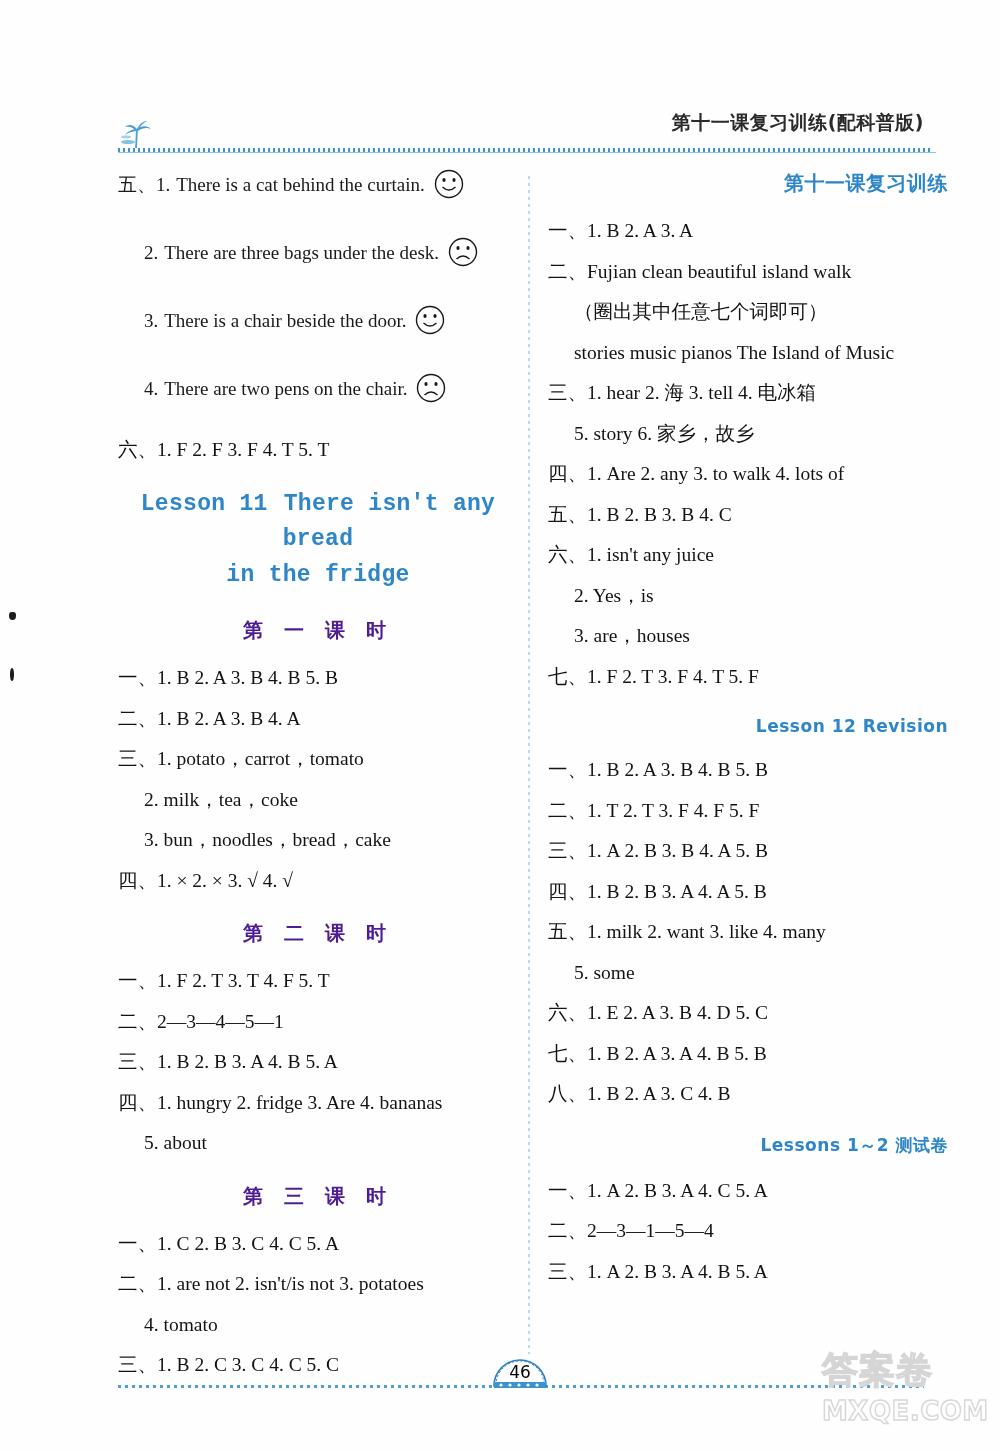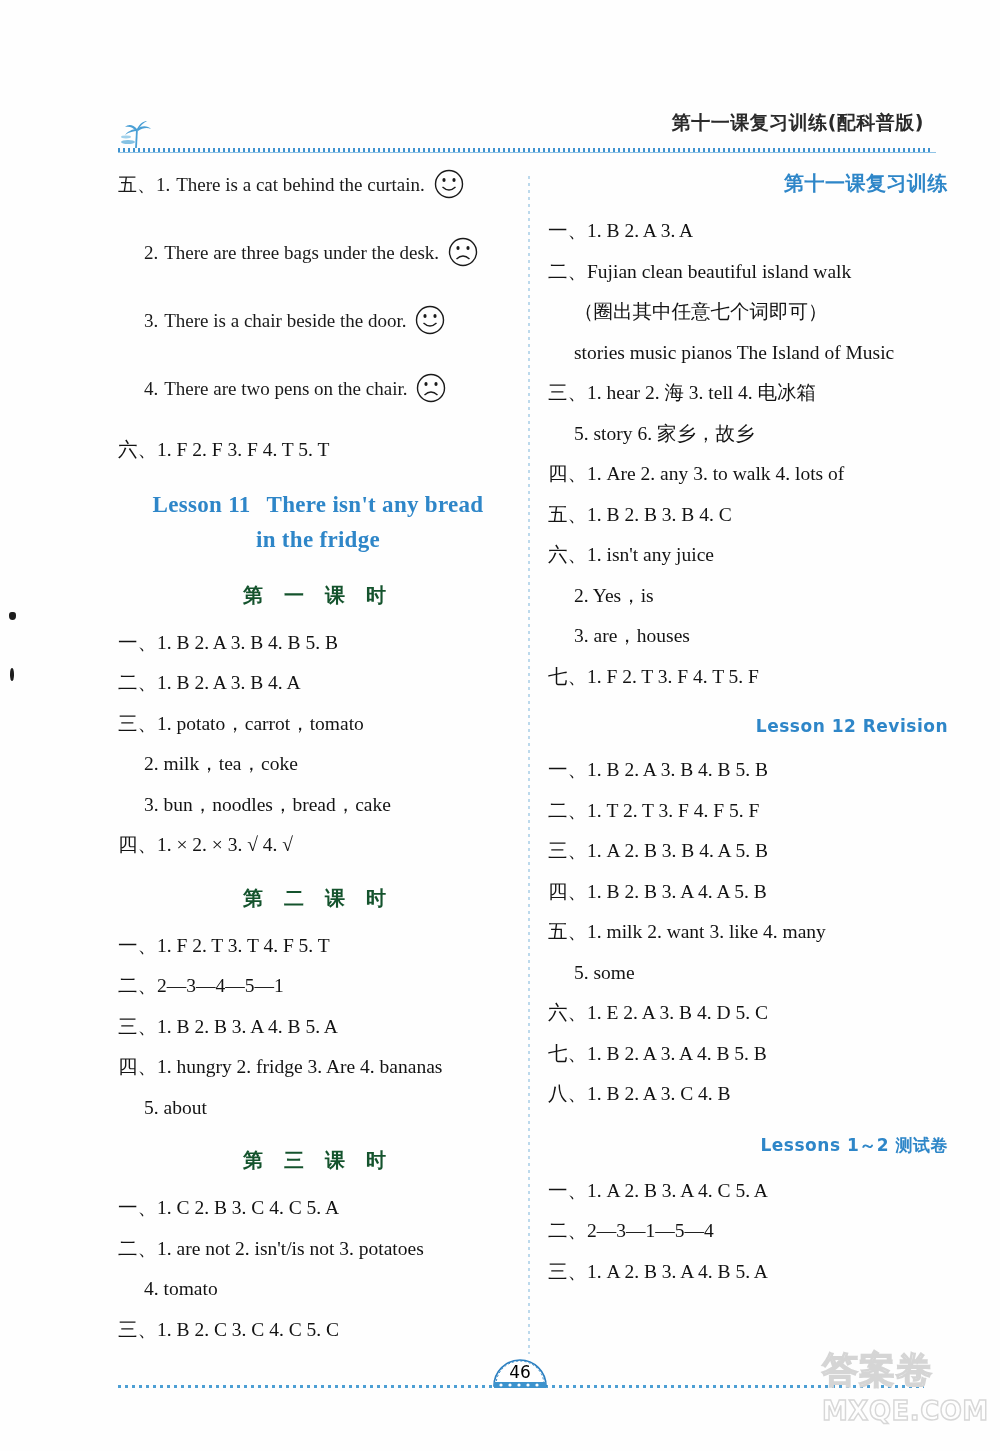--- a/index.html
+++ b/index.html
@@ -119,36 +119,36 @@
     display: inline-block;
     width: 32px;
     height: 32px;
     margin-left: 8px;
     flex: 0 0 auto;
     vertical-align: middle;
   }
 
   
   .lesson-title {
-    font-family: Liberation Serif, serif;
+    font-family: Liberation Mono, monospace;
     font-size: 23px;
     font-weight: 700;
     color: #2e86c8;
     text-align: center;
     line-height: 1.55;
     letter-spacing: 0.3px;
     margin: 16px 0 18px 0;
   }
   .lesson-title .ltr-gap { display: inline-block; width: 16px; }
 
   .period-title {
     font-family: "DejaVu Sans", sans-serif;
     font-size: 20px;
     font-weight: 700;
-    color: #14532d;
+    color: #4c1d95;
     text-align: center;
     letter-spacing: 7px;
     margin: 24px 0 24px 0;
   }
 
   .section-title {
     font-family: "DejaVu Sans", sans-serif;
     font-size: 20px;
     font-weight: 700;
     color: #2e86c8;

